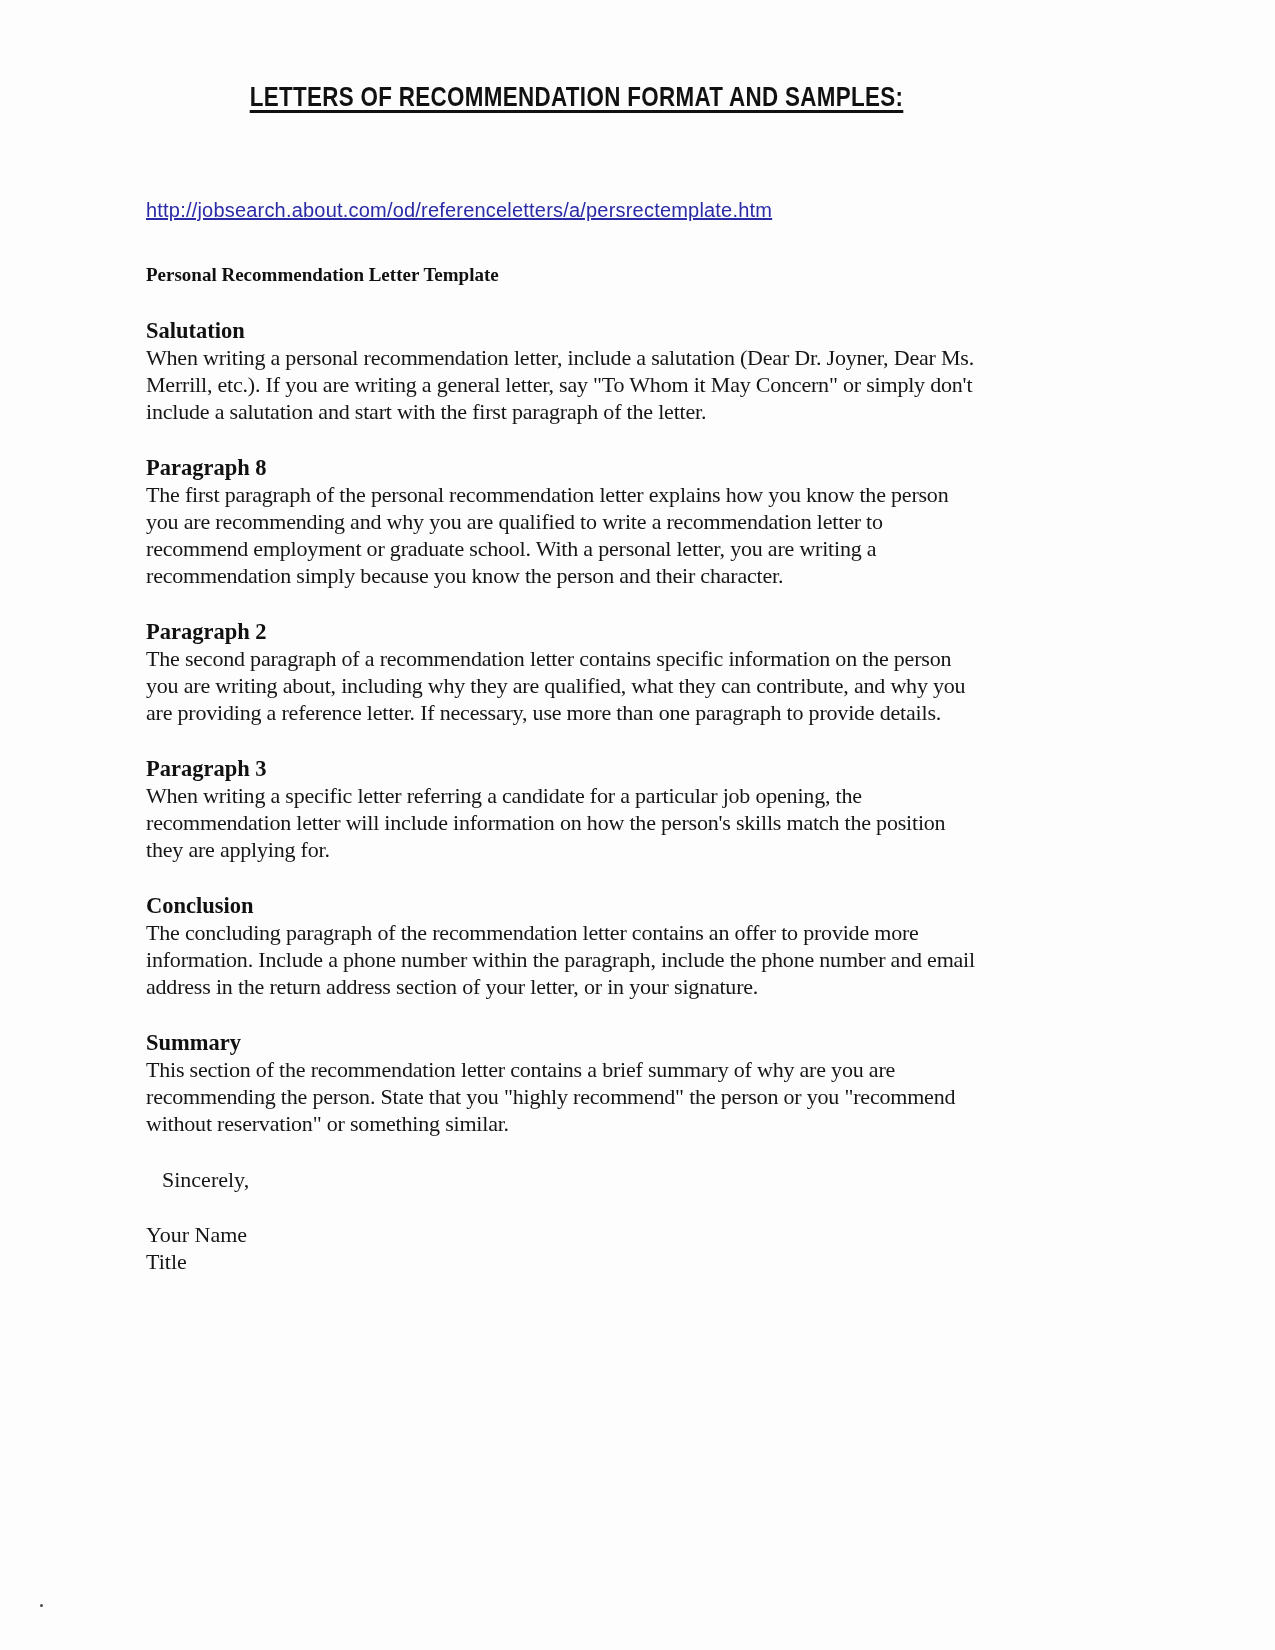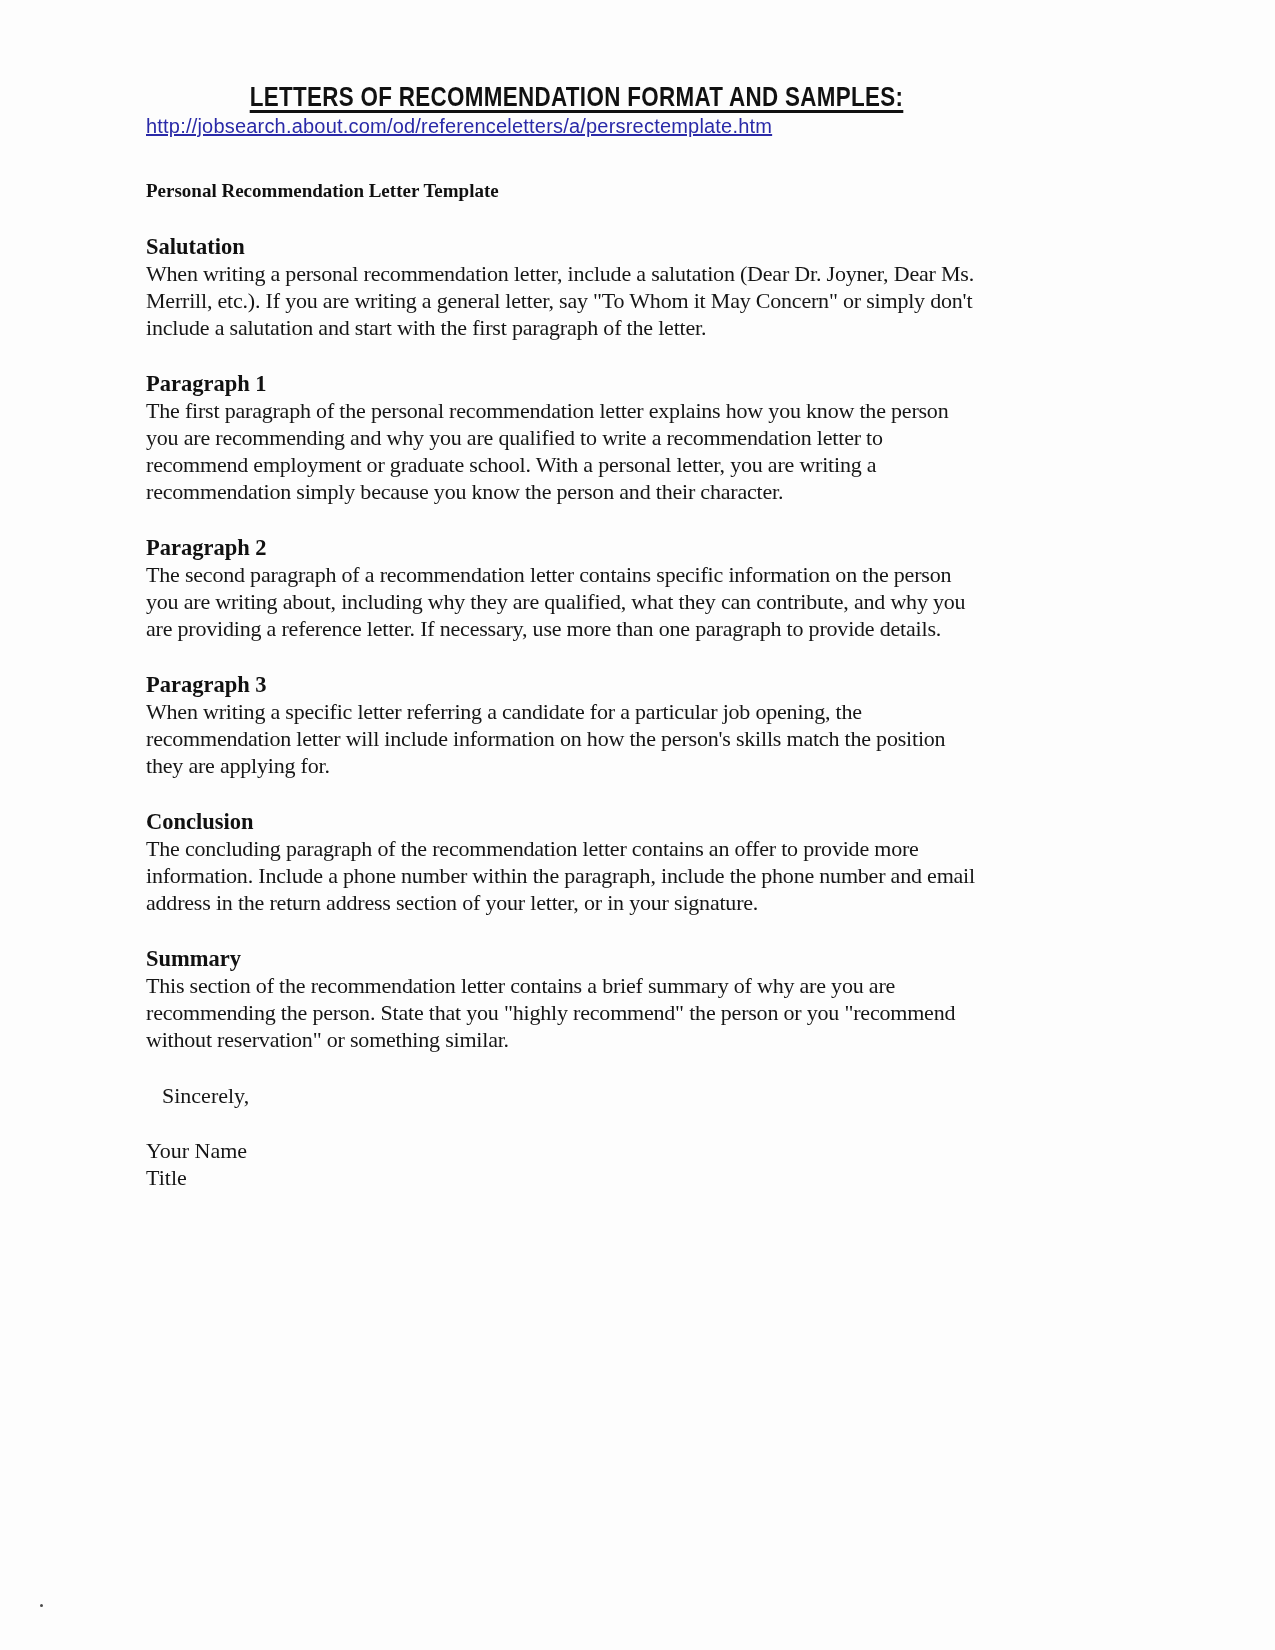--- a/index.html
+++ b/index.html
@@ -32,20 +32,21 @@
     display: inline-block;
     transform: scaleX(0.8);
     transform-origin: 50% 0;
     text-decoration: underline;
     text-decoration-thickness: 2.5px;
     text-underline-offset: 4px;
     letter-spacing: 0.4px;
     color: #111;
   }
   .source-link-row {
+    margin-top: 84px;
     line-height: 26px;
   }
   .source-link {
     font-family: "Liberation Sans", "DejaVu Sans", sans-serif;
     font-size: 20px;
     color: #2a2aa8;
     text-decoration: underline;
     letter-spacing: 0.2px;
     cursor: pointer;
   }
@@ -118,21 +119,21 @@
     <div class="sections">
 
       <section class="doc-section">
         <h3 class="section-heading">Salutation</h3>
         <p class="section-body">When writing a personal recommendation letter, include a salutation (Dear Dr. Joyner, Dear Ms.
 Merrill, etc.). If you are writing a general letter, say "To Whom it May Concern" or simply don't
 include a salutation and start with the first paragraph of the letter.</p>
       </section>
 
       <section class="doc-section">
-        <h3 class="section-heading">Paragraph 1</h3>
+        <h3 class="section-heading">Paragraph 8</h3>
         <p class="section-body">The first paragraph of the personal recommendation letter explains how you know the person
 you are recommending and why you are qualified to write a recommendation letter to
 recommend employment or graduate school. With a personal letter, you are writing a
 recommendation simply because you know the person and their character.</p>
       </section>
 
       <section class="doc-section">
         <h3 class="section-heading">Paragraph 2</h3>
         <p class="section-body">The second paragraph of a recommendation letter contains specific information on the person
 you are writing about, including why they are qualified, what they can contribute, and why you

